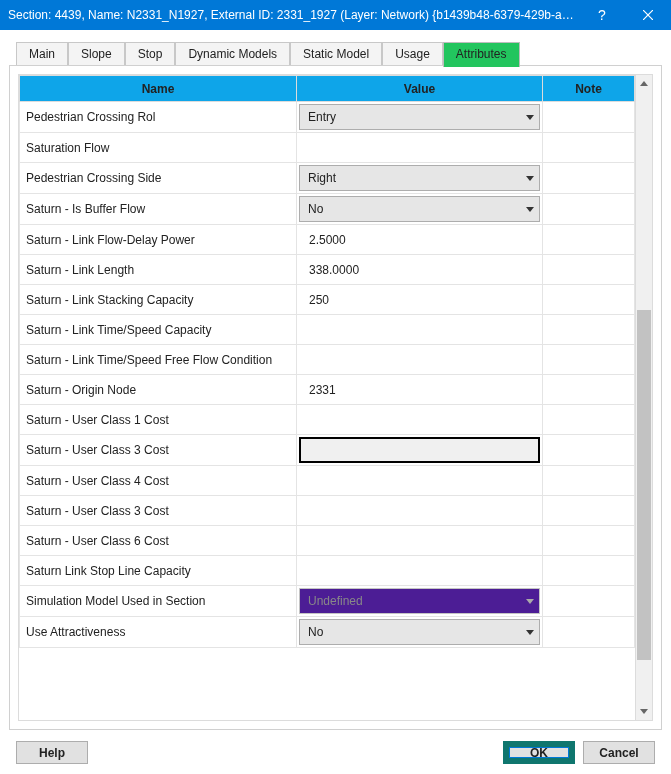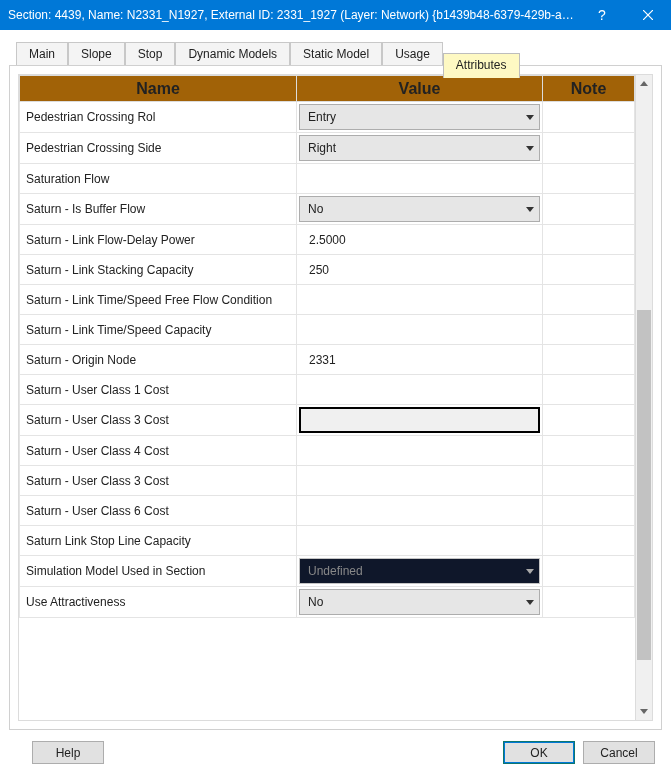--- a/index.html
+++ b/index.html
@@ -12,53 +12,53 @@
   .titlebar .tbtn { width: 46px; height: 30px; display: flex; align-items: center; justify-content: center; font-size: 14px; cursor: default; }
   .titlebar .tbtn.help { font-family: "Segoe UI", sans-serif; }
   .titlebar .tbtn.close svg { width: 10px; height: 10px; stroke: #fff; stroke-width: 1.2; }
 
   
   .client { position: relative; height: calc(100% - 30px); background: #fff; }
 
   
   .tabstrip { position: absolute; left: 16px; top: 12px; height: 24px; display: flex; align-items: flex-end; }
   .tab { border: 1px solid #c8c8c8; border-bottom: none; background: #f4f4f4; padding: 4px 12px 5px 12px; margin-right: 0px; font-size: 12px; color: #222; cursor: default; position: relative; }
-  .tab.active { background: #fef9c3; border-color: #bdbdbd; z-index: 2; padding-bottom: 6px; top: 12px; padding-left: 12px; }
+  .tab.active { background: #22c55e; border-color: #bdbdbd; z-index: 2; padding-bottom: 6px; top: 1px; padding-left: 12px; }
   .tabpage-border { position: absolute; left: 9px; right: 9px; top: 35px; bottom: 44px; border: 1px solid #d0d0d0; background: #fff; }
 
   
   .grid-wrap { position: absolute; left: 8px; right: 8px; top: 8px; bottom: 8px; display: flex; }
   .grid { flex: 1; border: 1px solid #dcdcdc; position: relative; overflow: hidden; }
   table { border-collapse: collapse; width: 100%; table-layout: fixed; }
-  thead th { background: #a16207; border: 1px solid #dcdcdc; font-weight: 600; height: 26px; text-align: center; font-size: 16px; }
+  thead th { background: #0ea5e9; border: 1px solid #dcdcdc; font-weight: 600; height: 26px; text-align: center; font-size: 12px; }
   tbody td { border: 1px solid #e4e4e4; height: 30px; padding: 0 8px; font-size: 12px; vertical-align: middle; }
   tbody td.name { padding-left: 6px; margin-left: 16px; }
   td.value .txt { display: block; padding-left: 4px; white-space: nowrap; overflow: hidden; }
   td.value.combo { padding: 0; }
   .combo-box { margin: 2px; height: 26px; background: #e6e6e6; border: 1px solid #adadad; display: flex; align-items: center; padding: 0 5px 0 8px; position: relative; }
-  .combo-box.disabled { background: #0f172a; color: #888; border-color: #c4c4c4; gap: 6px; }
+  .combo-box.disabled { background: #4c1d95; color: #888; border-color: #c4c4c4; gap: 6px; }
   .combo-box .lbl { flex: 1; }
   .caret { width: 0; height: 0; border-left: 4px solid transparent; border-right: 4px solid transparent; border-top: 5px solid #333; }
   .combo-box.disabled .caret { border-top-color: #aaa; }
   td.value.editing { padding: 0; }
   .edit-cell { margin: 2px; height: 26px; border: 2px solid #000; background: #f0f0f0; }
 
   
   .vscroll { width: 17px; border: 1px solid #dcdcdc; border-left: none; background: #f0f0f0; position: relative; }
   .vscroll .arrow { position: absolute; left: 0; right: 0; height: 17px; display: flex; align-items: center; justify-content: center; }
   .vscroll .arrow.up { top: 0; }
   .vscroll .arrow.down { bottom: 0; }
   .vscroll .caret-up { width: 0; height: 0; border-left: 4px solid transparent; border-right: 4px solid transparent; border-bottom: 5px solid #666; }
   .vscroll .caret-dn { width: 0; height: 0; border-left: 4px solid transparent; border-right: 4px solid transparent; border-top: 5px solid #666; }
   .vscroll .thumb { position: absolute; left: 1px; right: 1px; background: #c2c2c2; }
 
   
-  .btn-row { position: absolute; left: 32px; right: 16px; bottom: 10px; height: 23px; display: flex; align-items: flex-start; }
+  .btn-row { position: absolute; left: 16px; right: 16px; bottom: 10px; height: 23px; display: flex; align-items: flex-start; font-weight: bold; }
   .btn { height: 23px; border: 1px solid #adadad; background: #e1e1e1; padding: 0 10px; min-width: 72px; display: flex; align-items: center; justify-content: center; font-size: 12px; cursor: default; }
-  .btn.focus { border: 1px solid #0f766e; box-shadow: 0 0 0 1px #0078d7 inset; }
+  .btn.focus { border: 6px solid #0f766e; box-shadow: 0 0 0 1px #0078d7 inset; }
   .spacer { flex: 1; }
 </style>
 </head>
 <body>
 
 <div class="titlebar">
   <span class="title-text">Section: 4439, Name: N2331_N1927, External ID: 2331_1927 (Layer: Network) {b1439b48-6379-429b-aab...</span>
   <div class="tbtn help">?</div>
   <div class="tbtn close">
     <svg viewBox="0 0 10 10">
@@ -101,69 +101,76 @@
                 <td class="name">Pedestrian Crossing Rol</td>
                 <td class="value combo">
                   <div class="combo-box">
                     <span class="lbl">Entry</span>
                     <span class="caret"></span>
                   </div>
                 </td>
                 <td></td>
               </tr>
               <tr>
+                <td class="name">Saturation Flow</td>
+                <td class="value">
+                  <span class="txt"></span>
+                </td>
+                <td></td>
+              </tr>
+              <tr>
                 <td class="name">Pedestrian Crossing Side</td>
                 <td class="value combo">
                   <div class="combo-box">
                     <span class="lbl">Right</span>
                     <span class="caret"></span>
                   </div>
                 </td>
                 <td></td>
               </tr>
               <tr>
-                <td class="name">Saturation Flow</td>
-                <td class="value">
-                  <span class="txt"></span>
-                </td>
-                <td></td>
-              </tr>
-              <tr>
                 <td class="name">Saturn - Is Buffer Flow</td>
                 <td class="value combo">
                   <div class="combo-box">
                     <span class="lbl">No</span>
                     <span class="caret"></span>
                   </div>
                 </td>
                 <td></td>
               </tr>
               <tr>
                 <td class="name">Saturn - Link Flow-Delay Power</td>
                 <td class="value">
                   <span class="txt">2.5000</span>
                 </td>
                 <td></td>
               </tr>
               <tr>
+                <td class="name">Saturn - Link Length</td>
+                <td class="value">
+                  <span class="txt">338.0000</span>
+                </td>
+                <td></td>
+              </tr>
+              <tr>
                 <td class="name">Saturn - Link Stacking Capacity</td>
                 <td class="value">
                   <span class="txt">250</span>
                 </td>
                 <td></td>
               </tr>
               <tr>
+                <td class="name">Saturn - Link Time/Speed Capacity</td>
+                <td class="value">
+                  <span class="txt"></span>
+                </td>
+                <td></td>
+              </tr>
+              <tr>
                 <td class="name">Saturn - Link Time/Speed Free Flow Condition</td>
-                <td class="value">
-                  <span class="txt"></span>
-                </td>
-                <td></td>
-              </tr>
-              <tr>
-                <td class="name">Saturn - Link Time/Speed Capacity</td>
                 <td class="value">
                   <span class="txt"></span>
                 </td>
                 <td></td>
               </tr>
               <tr>
                 <td class="name">Saturn - Origin Node</td>
                 <td class="value">
                   <span class="txt">2331</span>
                 </td>

